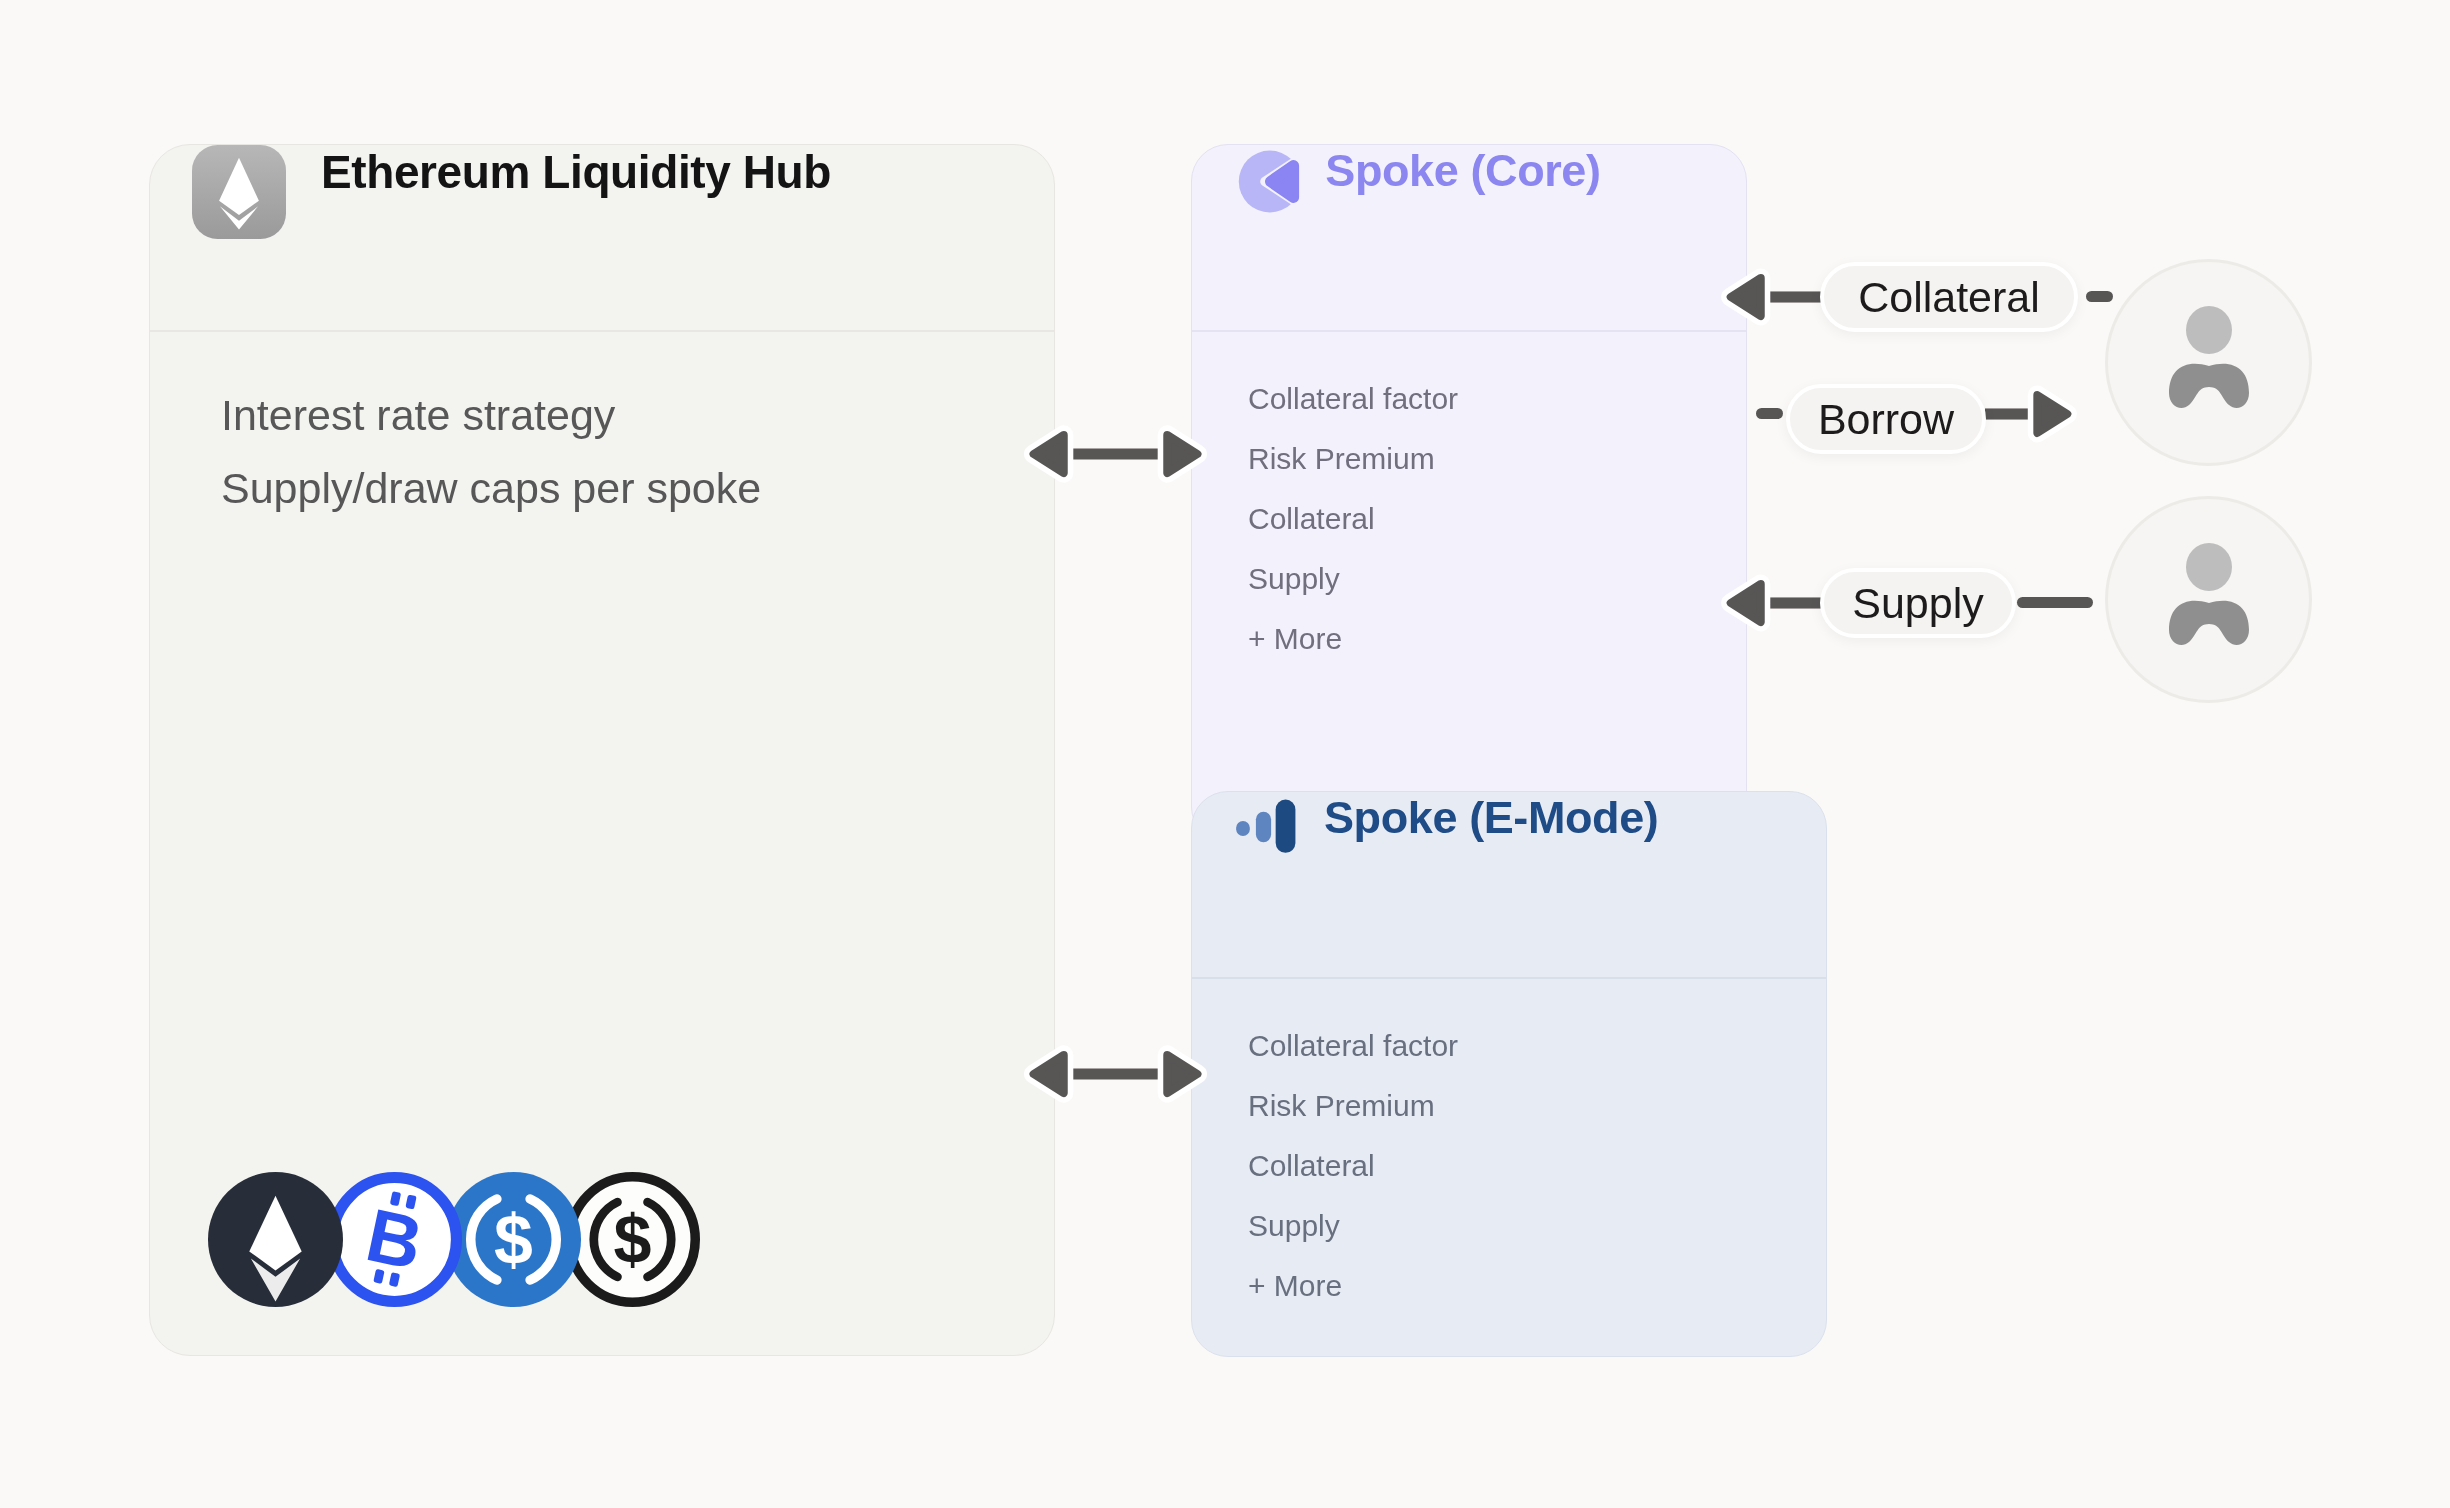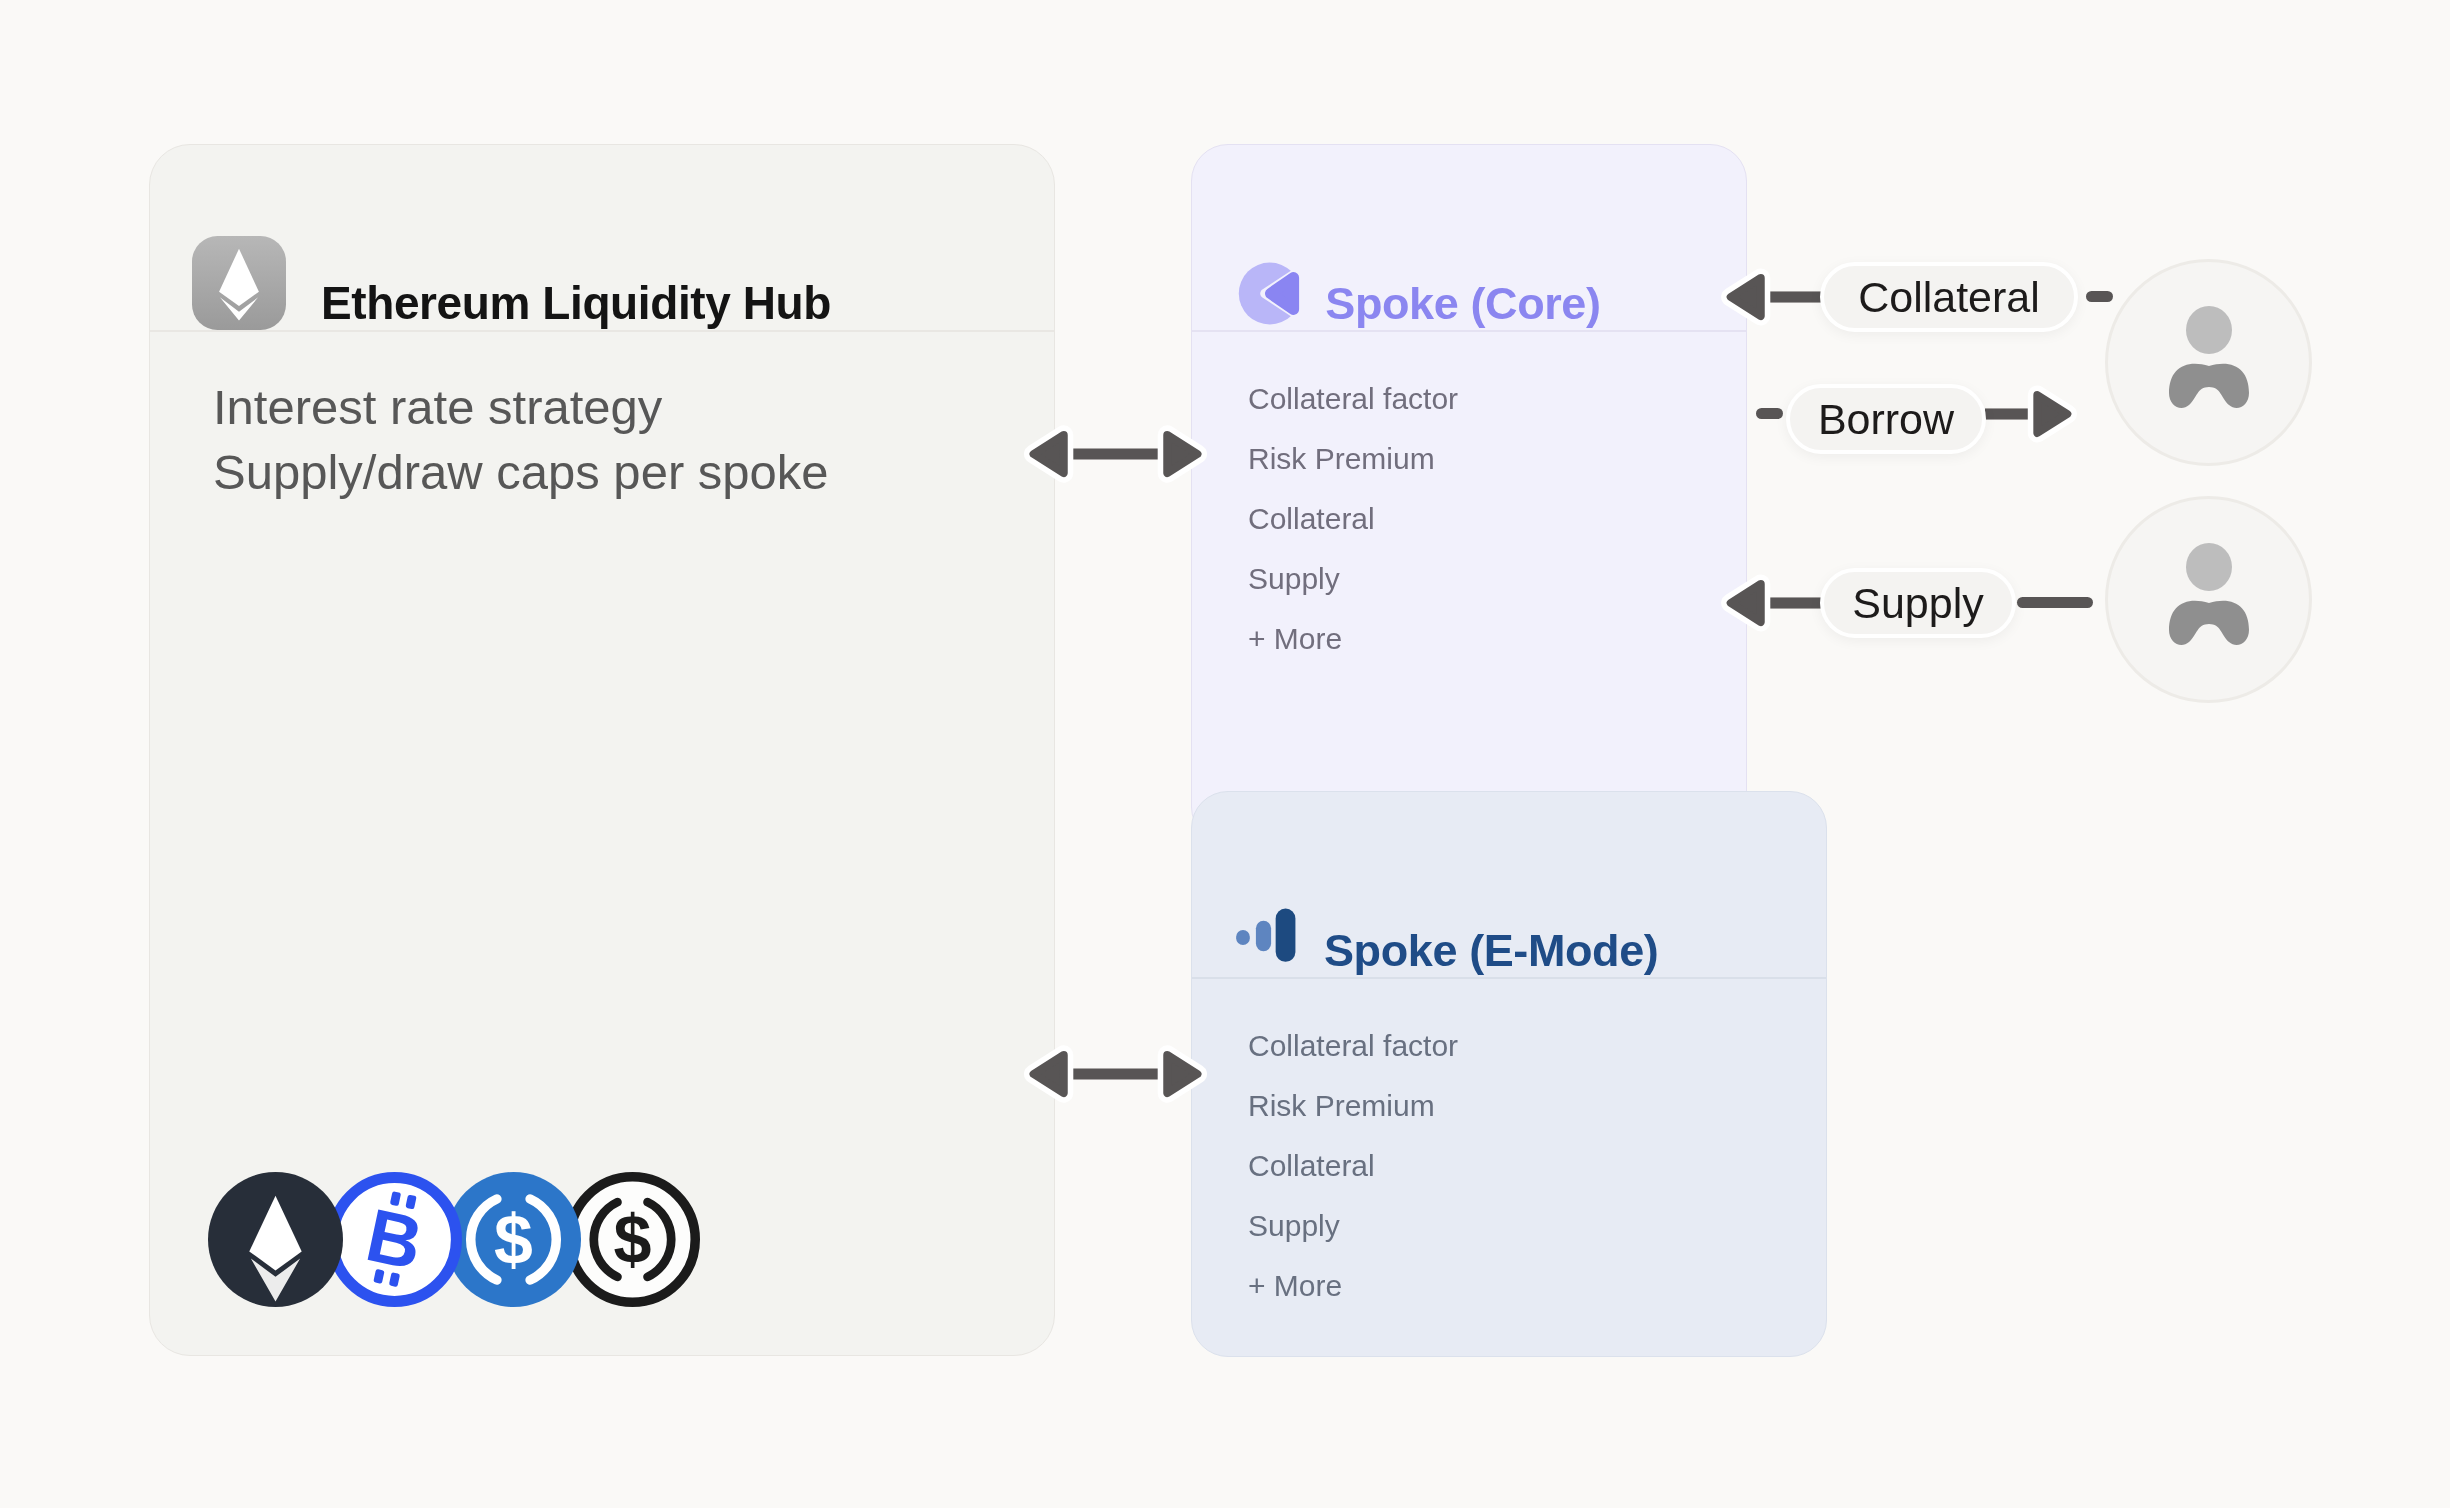--- a/index.html
+++ b/index.html
@@ -21,21 +21,21 @@
   .card-core{
     left:1191px;top:144px;width:556px;height:700px;
     background:#f2f1fc;border:1.6px solid #e4e1f2;border-radius:37px;
   }
   .card-emode{
     left:1191px;top:791px;width:636px;height:566px;
     background:#e7ebf4;border:1.6px solid #dbe1ec;border-radius:37px;
   }
   .card-header{
     position:absolute;left:0;top:0;right:0;height:185px;
-    display:flex;align-items:flex-end;
+    display:flex;align-items:flex-start;
   }
   .hub-header{padding-left:42px;gap:35px;}
   .core-header{padding-left:46px;gap:14.3px;}
   .emode-header{padding-left:41px;gap:11px;}
   .divider{position:absolute;left:0;right:0;top:185px;height:2.4px;}
   .hub-divider{background:#e9e7e3;}
   .core-divider{background:#e5e2f2;}
   .emode-divider{background:#d9dfe9;}
 
   .hub-title{
@@ -43,21 +43,21 @@
   }
   .spoke-title{margin:0;font-size:45px;font-weight:700;letter-spacing:-0.4px;}
   .core-title{color:#8b86f0;}
   .emode-title{color:#1f4c87;}
 
   .hub-icon{width:94px;height:94px;display:block;flex:0 0 auto;}
   .core-icon{width:73px;height:73px;display:block;flex:0 0 auto;}
   .emode-icon{width:80px;height:76px;display:block;flex:0 0 auto;}
 
   .hub-body{position:absolute;left:59px;top:228px;}
-  .hub-line{margin:4px;font-size:49px;line-height:61px;color:#575757;}
+  .hub-line{margin:12px;font-size:43px;line-height:61px;color:#575757;}
 
   .spoke-list{
     position:absolute;left:56px;top:224px;margin:0;padding:0;list-style:none;
     font-size:30px;line-height:60px;
   }
   .core-list{color:#716e7d;}
   .emode-list{color:#687080;}
 
   
   .coin-row{position:absolute;left:58px;top:1027px;display:flex;}

